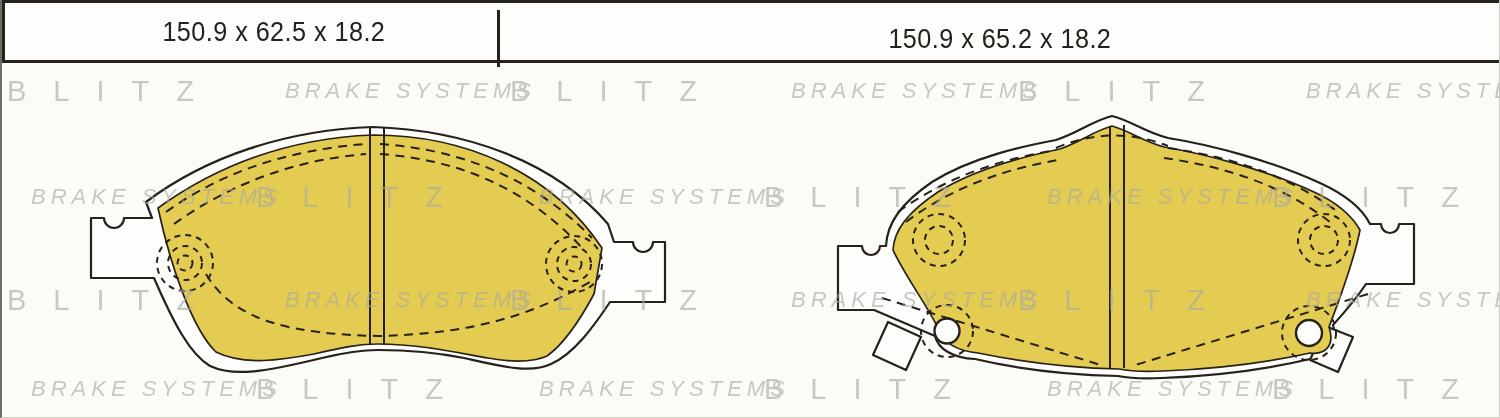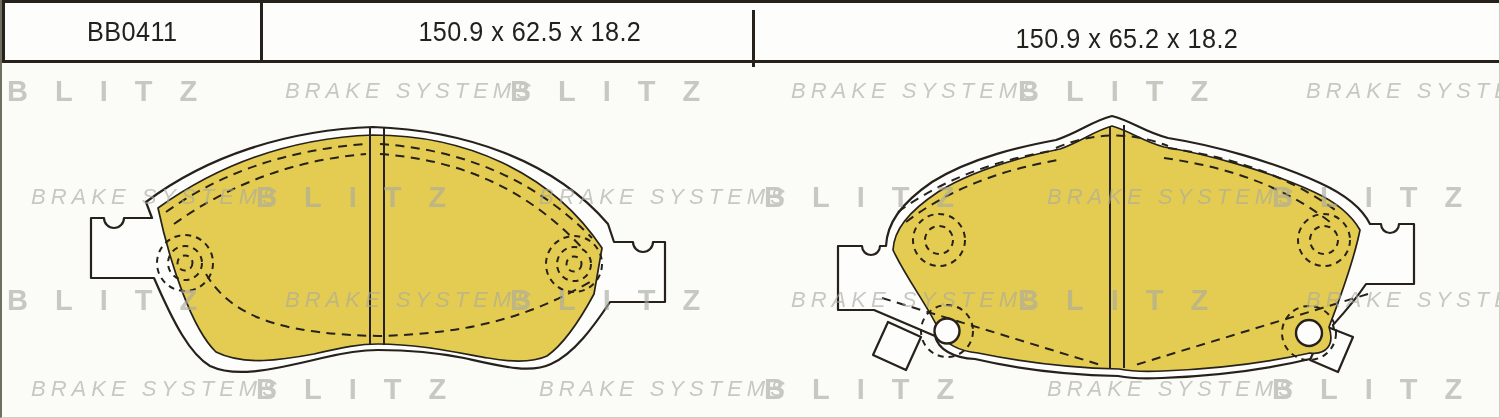--- a/index.html
+++ b/index.html
@@ -12,41 +12,38 @@
           box-sizing:border-box;border:3px solid var(--outline);background:var(--paper-white);z-index:5;}
   .header .cell{display:flex;align-items:center;justify-content:center;box-sizing:border-box;height:100%;}
   .header .cell + .cell{border-left:3px solid var(--outline);}
   .c1{width:255px;} .c2{width:492px;padding-left:45px;} .c3{flex:1;margin-top:7px;}
   .header .cell span{display:inline-block;transform:scaleX(.9);font-size:28px;color:#22211c;
                      letter-spacing:.5px;white-space:nowrap;}
   
   .wm-layer{position:absolute;left:0;top:0;width:1500px;height:418px;z-index:3;opacity:.62;pointer-events:none;}
   .wm-row{position:absolute;left:0;width:1500px;height:30px;}
   .wm-row span{position:absolute;top:0;line-height:30px;color:var(--watermark);white-space:nowrap;}
-  .wm-blitz{font-size:29px;font-weight:700;letter-spacing:27px;}
+  .wm-blitz{font-size:29px;font-weight:400;letter-spacing:27px;}
   .wm-brake{font-size:22px;font-weight:400;letter-spacing:5px;font-style:italic;}
   
   .pad{position:absolute;z-index:2;}
   .pad-outer{fill:var(--paper-white);stroke:var(--outline);stroke-width:2.2;stroke-linejoin:round;}
   .pad-tab{fill:var(--paper-white);stroke:var(--outline);stroke-width:2.2;stroke-linejoin:round;}
   .pad-yellow{fill:var(--pad-fill);stroke:var(--outline);stroke-width:1.7;stroke-linejoin:round;}
   .dash{fill:none;stroke:var(--outline);stroke-width:2;stroke-dasharray:9 6.5;}
   .dash-c{fill:none;stroke:var(--outline);stroke-width:2;stroke-dasharray:6 5;}
   .groove{fill:none;stroke:var(--outline);stroke-width:2;}
   .hole{fill:var(--paper-white);stroke:var(--outline);stroke-width:2.4;}
 </style>
 </head>
 <body>
 
 <div class="stage">
 
   <div class="header">
-    <div class="cell c1">
-      <span>BB0411</span>
-    </div>
     <div class="cell c2">
       <span>150.9 x 62.5 x 18.2</span>
     </div>
     <div class="cell c3">
       <span>150.9 x 65.2 x 18.2</span>
     </div>
   </div>
 
   <svg class="pad" style="left:80px;top:114px;" width="590" height="260" viewBox="0 0 590 260">
     <path class="pad-outer" d="M 291 13

